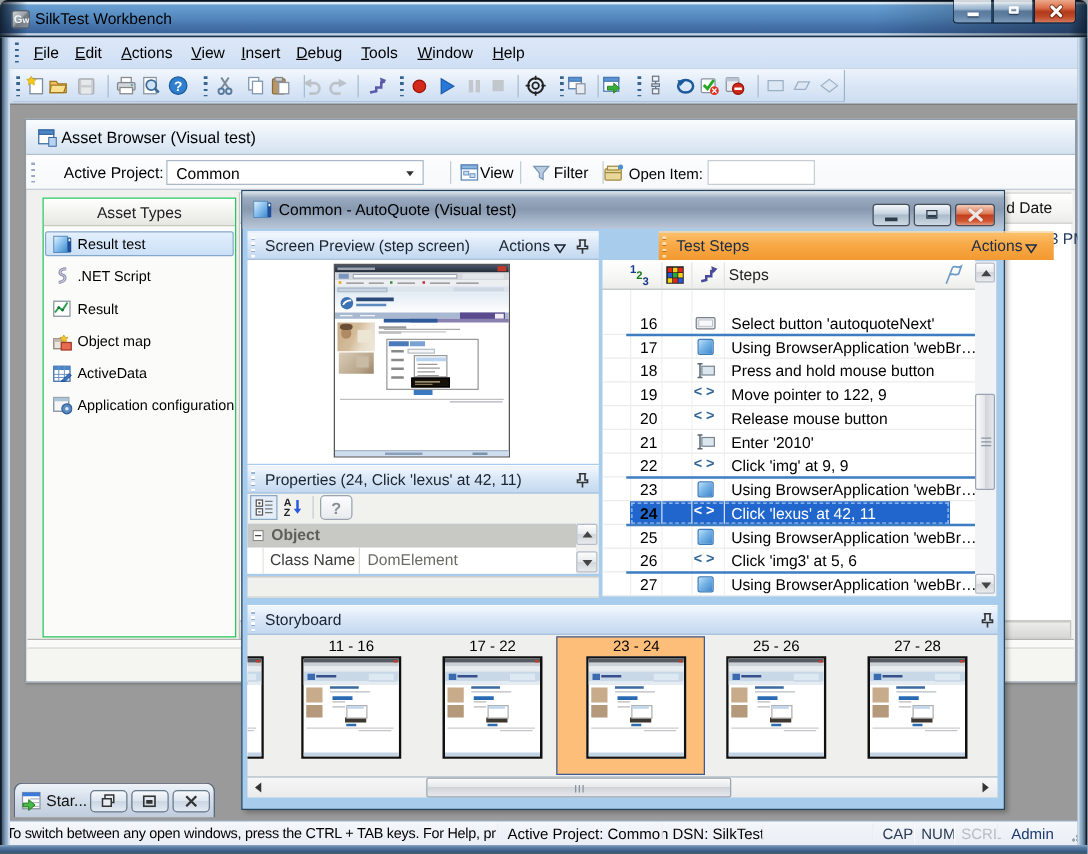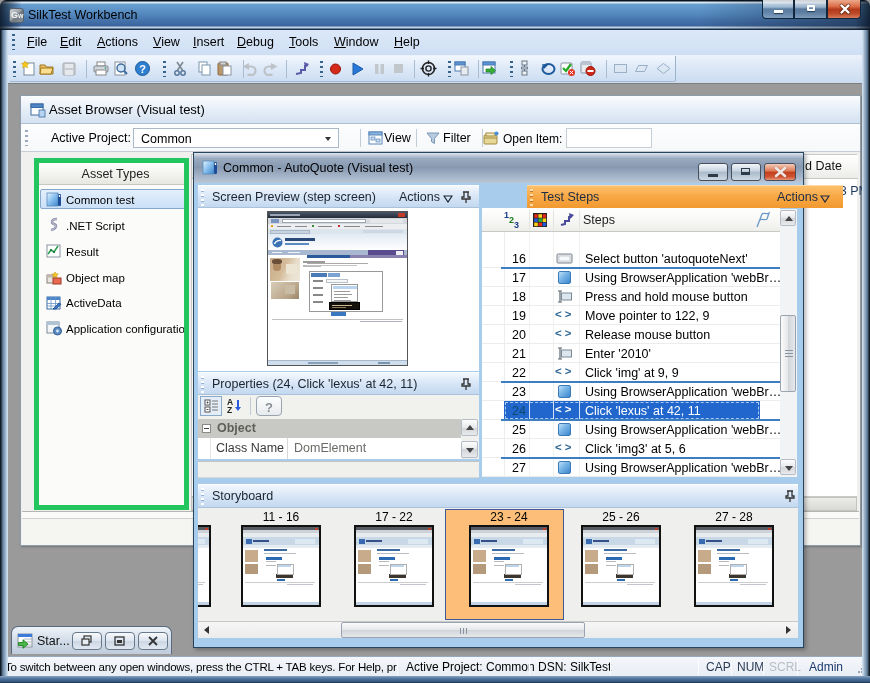--- a/index.html
+++ b/index.html
@@ -351,37 +351,37 @@
       <span class="abs" style="left:613px;top:4px;font-size:12.5px;color:#111;">d Date</span>
     </div>
     <span class="abs" style="left:613px;top:29px;font-size:12.5px;color:#203a5e;white-space:nowrap;">1:45:23 PM</span>
   </div>
 
   <div class="abs" style="left:170px;top:401px;width:666px;height:14px;background:linear-gradient(180deg,#ececea 0,#d8d8d5 100%);border:1px solid #c2c2be;"></div>
 
   <div class="abs" style="left:1px;top:415px;width:837px;height:8px;background:#fafaf8;border-top:1px solid #b4b4b0;border-bottom:1px solid #d0d0cc;"></div>
   <div class="abs" style="left:1px;top:423px;width:837px;height:26px;background:#f5f5f2;"></div>
 
-  <div class="abs" style="left:13px;top:62px;width:155px;height:352px;background:#fbfbf9;border:5px solid #22c55e;overflow:hidden;">
+  <div class="abs" style="left:13px;top:62px;width:155px;height:352px;background:#fbfbf9;border:1px solid #22c55e;overflow:hidden;">
     <div class="abs" style="left:0;top:0;width:153px;height:22px;background:linear-gradient(180deg,#ffffff 0,#f2f2ee 55%,#e7e7e2 100%);border-bottom:1px solid #c8c8c2;text-align:center;font-size:12.5px;color:#222;padding-top:4px;">Asset Types</div>
 
     <div class="abs" style="left:1px;top:26px;width:151px;height:20px;border-radius:2px;background:linear-gradient(180deg,#e3effc 0,#cbe0f7 100%);border:1px solid #84a7cc;"></div>
     <svg class="aicon" style="top:29px;" width="16" height="16">
         <defs>
           <linearGradient id="vt" x1="0" y1="0" x2="1" y2="1">
             <stop offset="0" stop-color="#e8f4fd"></stop>
             <stop offset="45%" stop-color="#8ec4f0"></stop>
             <stop offset="100%" stop-color="#3a86cc"></stop>
           </linearGradient>
         </defs>
         <rect x="1" y="1" width="11" height="13" fill="url(#vt)" stroke="#5a8ab8" stroke-width=".8"></rect>
         <rect x="12" y="2" width="3" height="12" rx="1" fill="#1e4e9a"></rect>
         <rect x="12.8" y="3" width="1.4" height="2" fill="#fff"></rect>
       </svg>
-    <span class="aitem" style="top:31px;">Common test</span>
+    <span class="aitem" style="top:31px;">Result test</span>
     <svg class="aicon" style="top:54px;" width="16" height="16">
         <path d="M11 2 C5 2 5 6 8 7 C11 8 11 12 5 13" fill="none" stroke="#8a8aa8" stroke-width="2.4"></path>
         <path d="M11 2 C5 2 5 6 8 7 C11 8 11 12 5 13" fill="none" stroke="#c8c8dc" stroke-width="1"></path>
       </svg>
     <span class="aitem" style="top:57px;">.NET Script</span>
     <svg class="aicon" style="top:80px;" width="16" height="16">
         <rect x="1" y="2" width="13" height="12" fill="#fff" stroke="#8a93a0"></rect>
         <path d="M2 11 l3-4 3 2 4-6" fill="none" stroke="#2aa050" stroke-width="1.6"></path>
         <circle cx="5" cy="7" r="1.1" fill="#187038"></circle>
         <circle cx="8" cy="9" r="1.1" fill="#187038"></circle>
@@ -692,21 +692,21 @@
       </div>
     <div class="bluesep" style="top:148.5px;"></div>
     <div class="trow" style="top:149.5px;">
         <span class="num">23</span>
         <span class="icsq"></span>
       <span class="txt">Using BrowserApplication 'webBr…</span>
       </div>
 
     <div class="trow" style="top:168.5px;">
       <div class="abs" style="left:22px;top:0;width:256px;height:19px;background:#2066cc;outline:1px dashed #a8c8f0;outline-offset:-2px;"></div>
-      <span class="num" style="color:#0c4a6e;z-index:2;">24</span>
+      <span class="num" style="color:#000000;z-index:2;font-weight:bold;">24</span>
       <span class="abs" style="left:47px;top:0;width:1px;height:19px;background:rgba(255,255,255,.8);"></span>
       <span class="abs" style="left:71px;top:0;width:1px;height:19px;background:rgba(255,255,255,.8);"></span>
       <span class="abs" style="left:97px;top:0;width:1px;height:19px;background:rgba(255,255,255,.8);"></span>
       <span class="icab" style="color:#fff;">&lt;&gt;</span>
       <span class="txt" style="color:#fff;">Click 'lexus' at 42, 11</span>
       </div>
     <div class="bluesep" style="top:186.5px;"></div>
     <div class="trow" style="top:187.5px;">
         <span class="num">25</span>
         <span class="icsq"></span>

